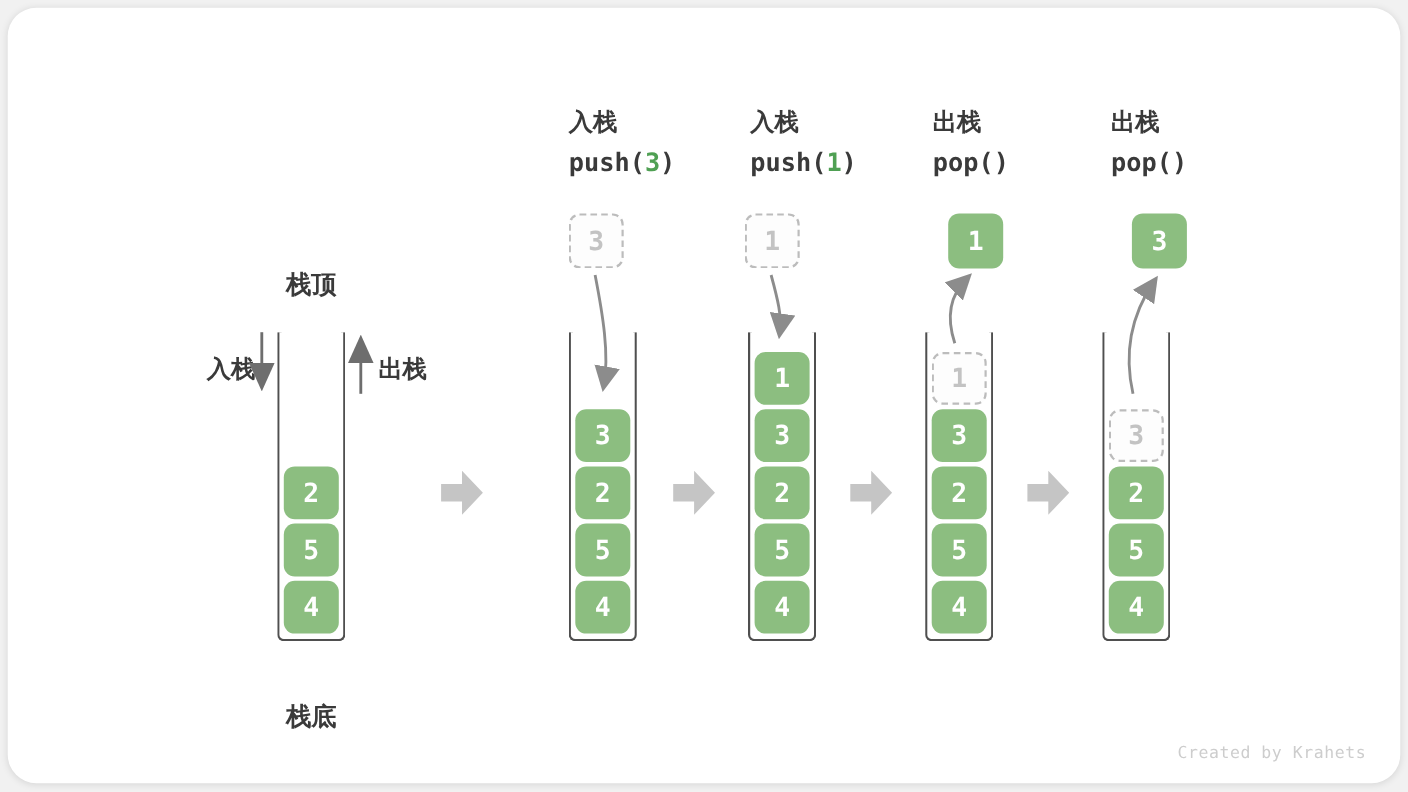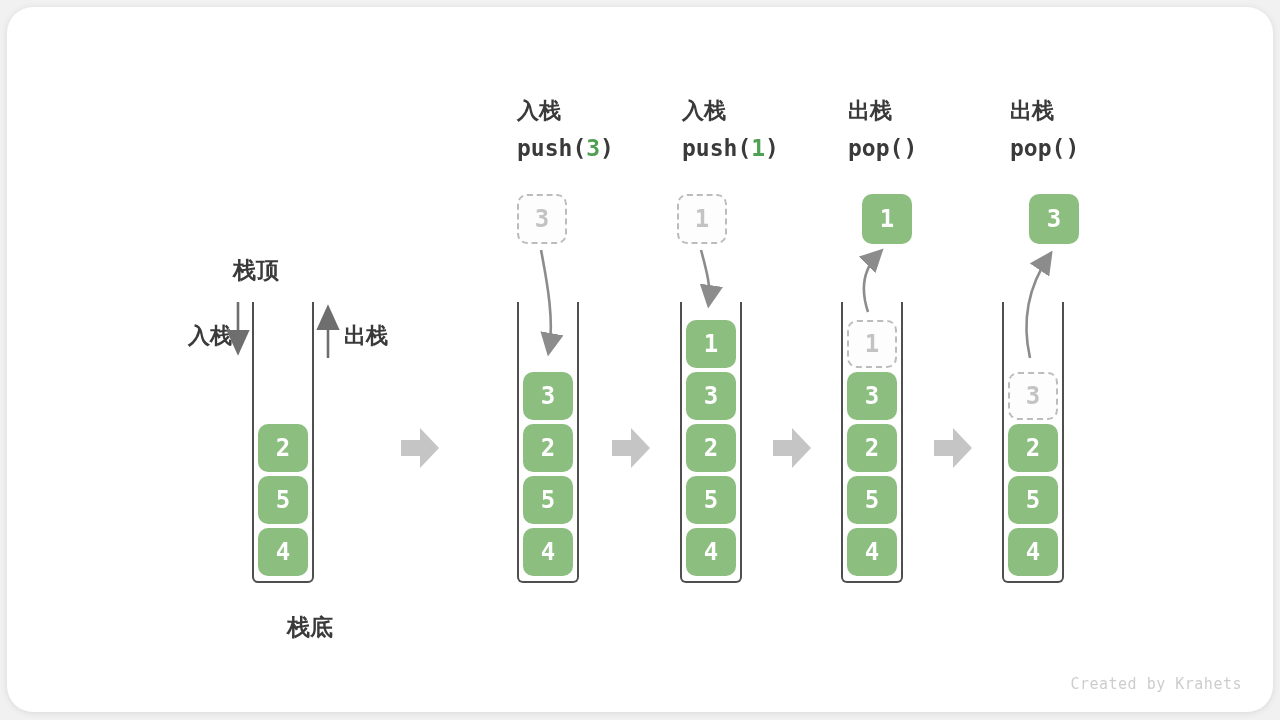--- a/index.html
+++ b/index.html
@@ -11,22 +11,22 @@
   html,body{width:1280px;height:720px;}
   body{background:#F1F1F1;font-family:"DejaVu Sans",sans-serif;overflow:hidden;}
   .stage{position:relative;width:1280px;height:720px;}
   .card{position:absolute;left:7px;top:7px;width:1266px;height:705px;background:#FFFFFF;
         border-radius:26px;box-shadow:0 1px 7px rgba(0,0,0,0.10);}
   .layer{position:absolute;inset:0;}
   .title-box{position:absolute;left:187px;top:113px;width:192px;height:56px;background:#E8E8E8;
              border-radius:5px;display:flex;align-items:center;justify-content:center;
              font:bold 27px "DejaVu Sans Mono","DejaVu Sans",monospace;color:var(--ink);letter-spacing:1px;}
   .side-label{position:absolute;font:bold 23px "DejaVu Sans",sans-serif;color:var(--ink);}
-  .stack-top-label{left:233px;top:255px;width:100px;text-align:left;}
-  .stack-bottom-label{left:233px;top:612px;width:100px;text-align:right;}
+  .stack-top-label{left:233px;top:243px;width:100px;text-align:center;}
+  .stack-bottom-label{left:233px;top:636px;width:100px;text-align:center;}
   .push-label{left:160px;top:321px;width:72px;text-align:right;font-size:22px;}
   .pop-label{left:344px;top:321px;width:72px;text-align:left;font-size:22px;}
   .stack-container{position:absolute;top:302px;width:62px;height:281px;background:#FFFFFF;
                    border:2px solid var(--wall);border-top:none;border-radius:0 0 6px 6px;}
   .cell,.float{position:absolute;width:50px;display:flex;align-items:center;justify-content:center;
                border-radius:10px;font:bold 24px "DejaVu Sans Mono",monospace;}
   .cell{height:48px;}
   .float{height:50px;top:194px;}
   .solid{background:var(--green);color:#FFFFFF;}
   .dashed{border:2px dashed var(--dash);color:#C3C3C3;background:#FDFDFD;}

